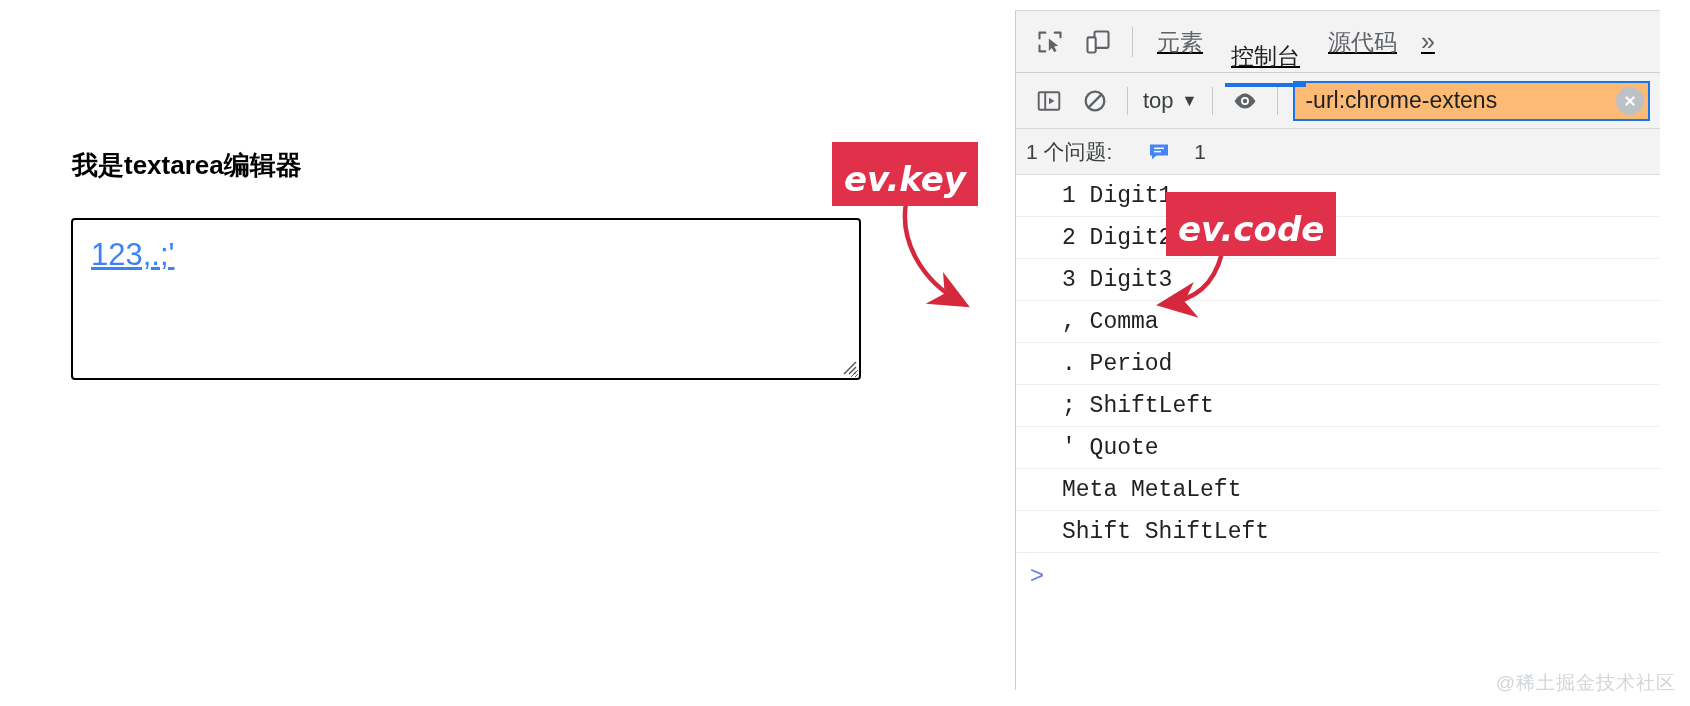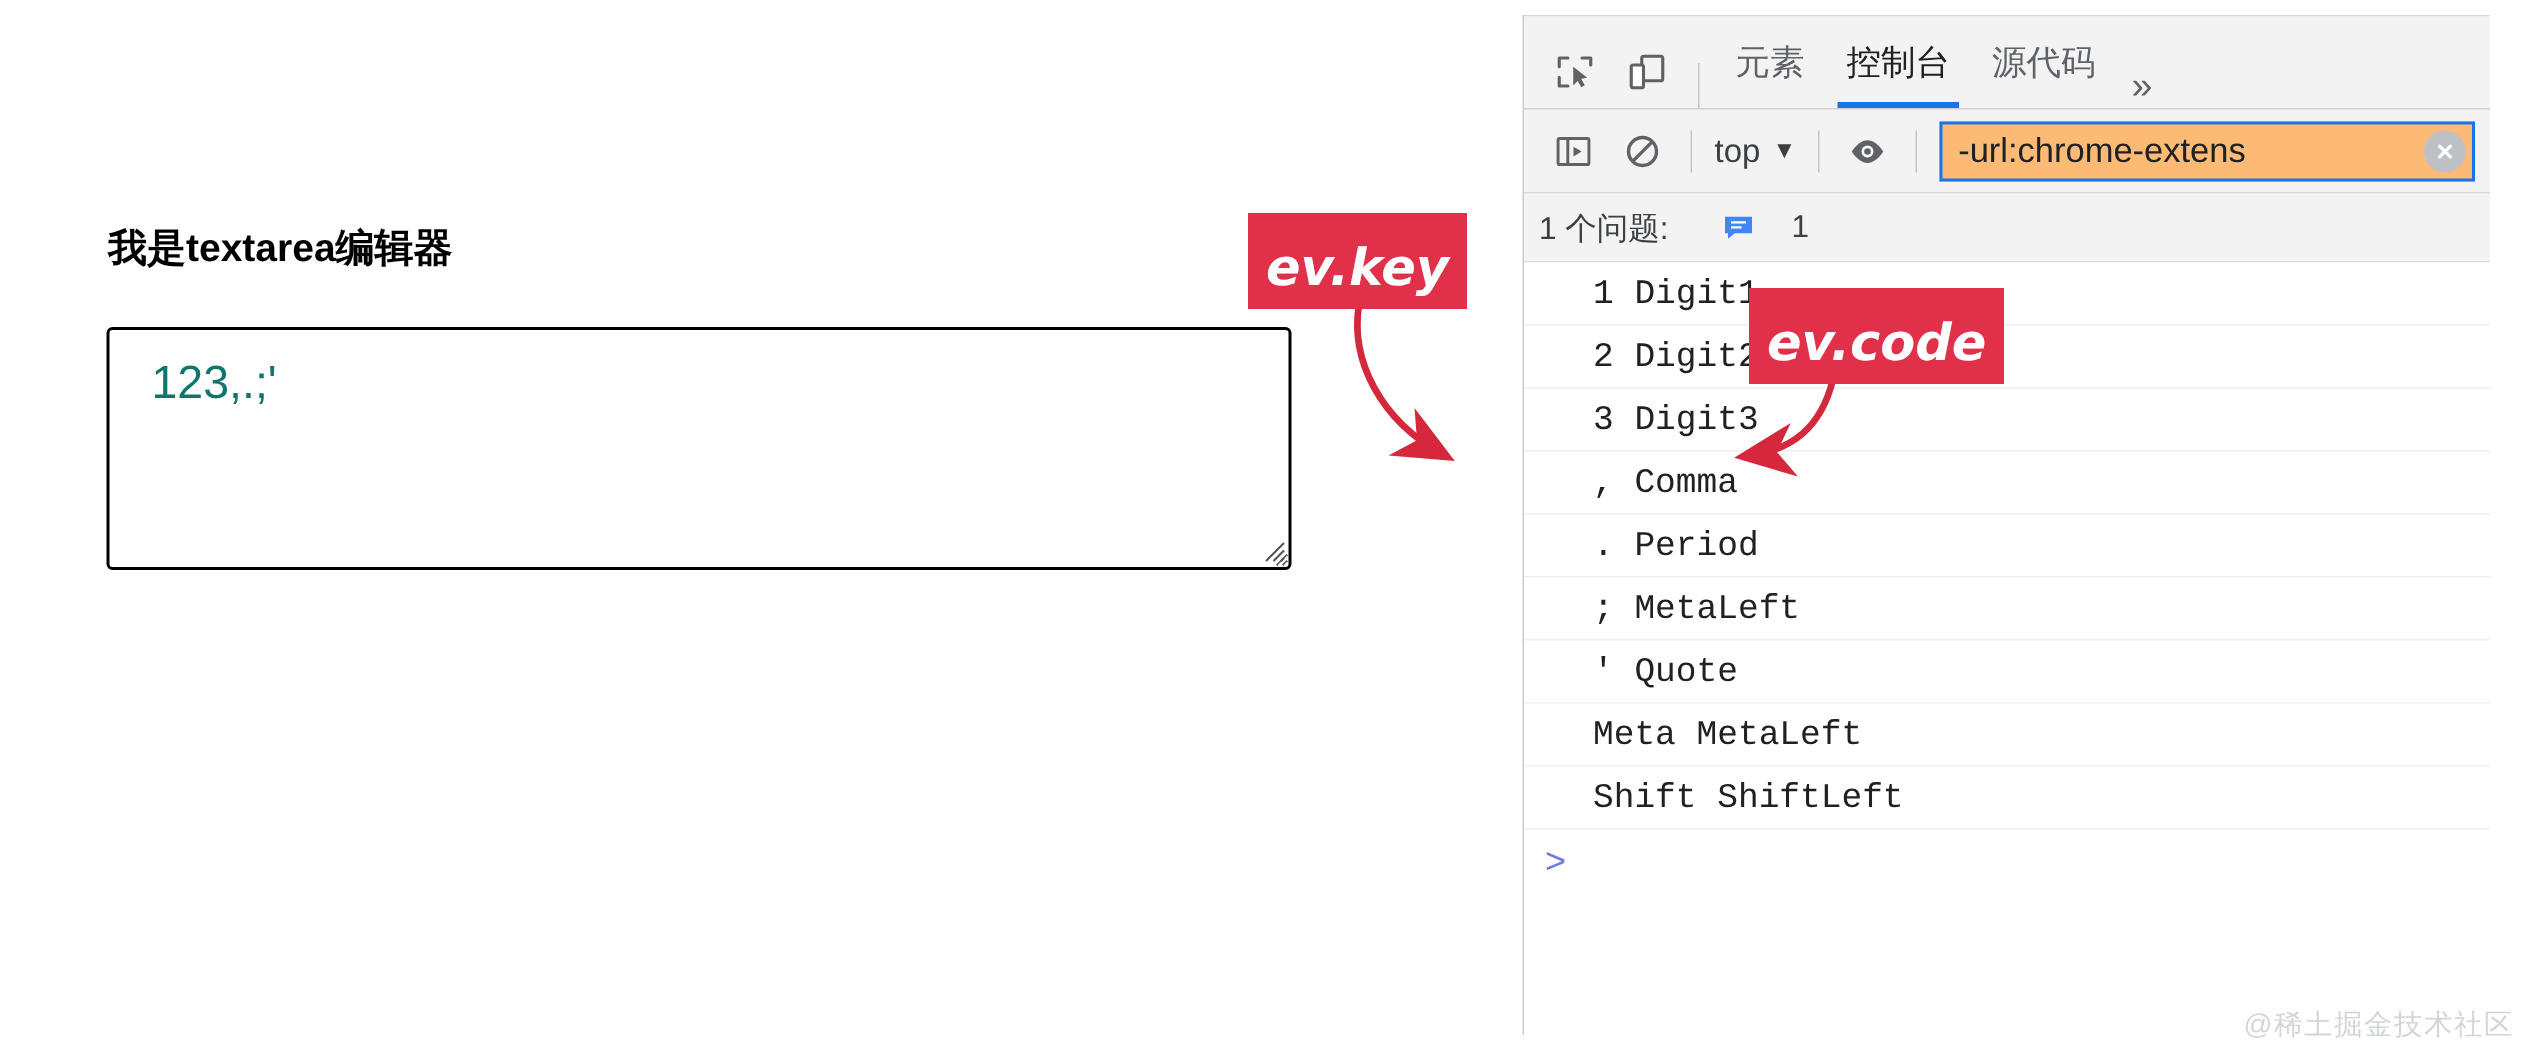--- a/index.html
+++ b/index.html
@@ -38,26 +38,27 @@
     left: 71px;
     top: 218px;
     width: 790px;
     height: 162px;
     border: 2.5px solid #000000;
     border-radius: 4px;
     box-sizing: border-box;
     background: #ffffff;
     font-family: "Liberation Sans", sans-serif;
     font-size: 31px;
-    color: #0f766e;
-    padding: 16px 28px;
+    color: #3b82f6;
+    padding: 16px 18px;
     line-height: 1.2;
     resize: both;
     outline: none;
     overflow: hidden;
+    text-decoration: underline;
   }
   #resize-handle {
     position: absolute;
     left: 840px;
     top: 358px;
     width: 18px;
     height: 18px;
     pointer-events: none;
   }
 
@@ -72,27 +73,28 @@
     border-left: 1px solid #cdcdcd;
     border-top: 1px solid #d8d8d8;
     box-sizing: border-box;
     font-family: "Liberation Sans", sans-serif;
     overflow: hidden;
   }
 
   
   #dt-tabbar {
     display: flex;
-    align-items: flex-end;
+    align-items: center;
     height: 62px;
     background: #f3f3f3;
     border-bottom: 1px solid #cfcfcf;
     padding-left: 10px;
     box-sizing: border-box;
     position: relative;
+    text-decoration: underline;
   }
   .tb-iconbtn {
     width: 48px;
     height: 48px;
     display: flex;
     align-items: center;
     justify-content: center;
     cursor: pointer;
   }
   .tb-sep {
@@ -391,21 +393,21 @@
     </svg>
     <span id="issues-count">1</span>
   </div>
 
   <div id="console-log">
     <div class="log-row">1 Digit1</div>
     <div class="log-row">2 Digit2</div>
     <div class="log-row">3 Digit3</div>
     <div class="log-row">, Comma</div>
     <div class="log-row">. Period</div>
-    <div class="log-row">; MetaLeft</div>
+    <div class="log-row">; ShiftLeft</div>
     <div class="log-row">' Quote</div>
     <div class="log-row">Meta MetaLeft</div>
     <div class="log-row">Shift ShiftLeft</div>
   </div>
 
   <div id="console-prompt">
     <span id="prompt-chevron">&gt;</span>
   </div>
 </div>
 

